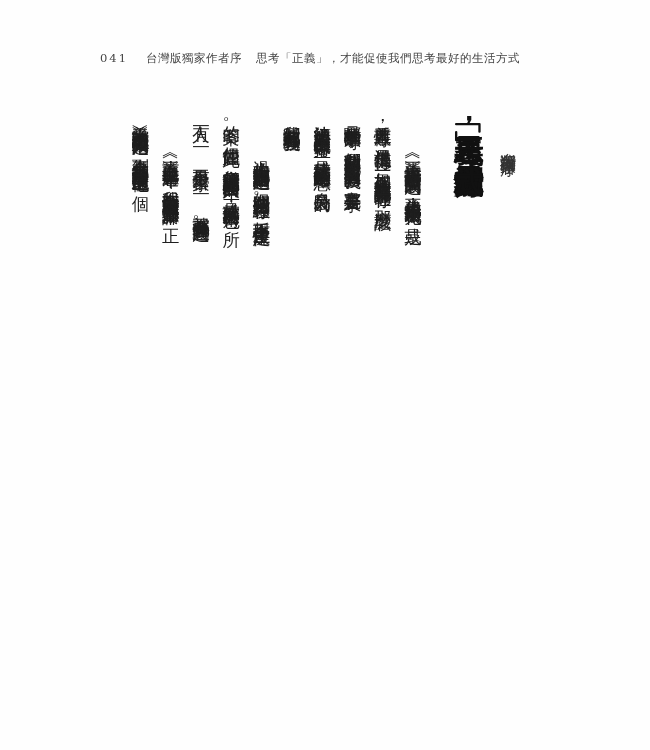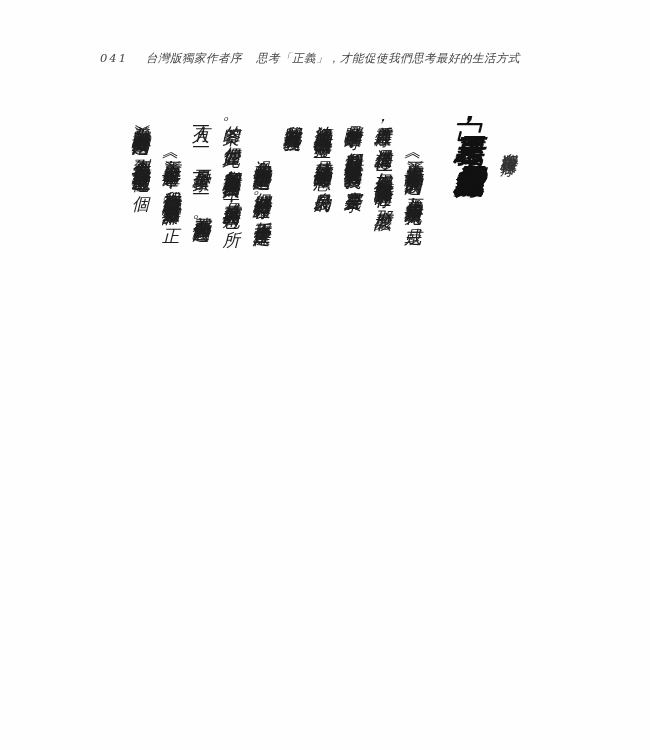--- a/index.html
+++ b/index.html
@@ -13,21 +13,20 @@
       position: relative;
       overflow: hidden;
       font-family: "DejaVu Serif", "Liberation Serif", serif;
       color: #1a1a1a;
     }
     .page {
       position: absolute;
       left: 0; top: 0;
       width: 650px; height: 750px;
       background: #fefefe;
-      font-style: italic;
     }
     .running-header {
       position: absolute;
       top: 51px;
       left: 100px;
       font-size: 11.5px;
       color: #444;
       white-space: nowrap;
       letter-spacing: 0.5px;
     }

